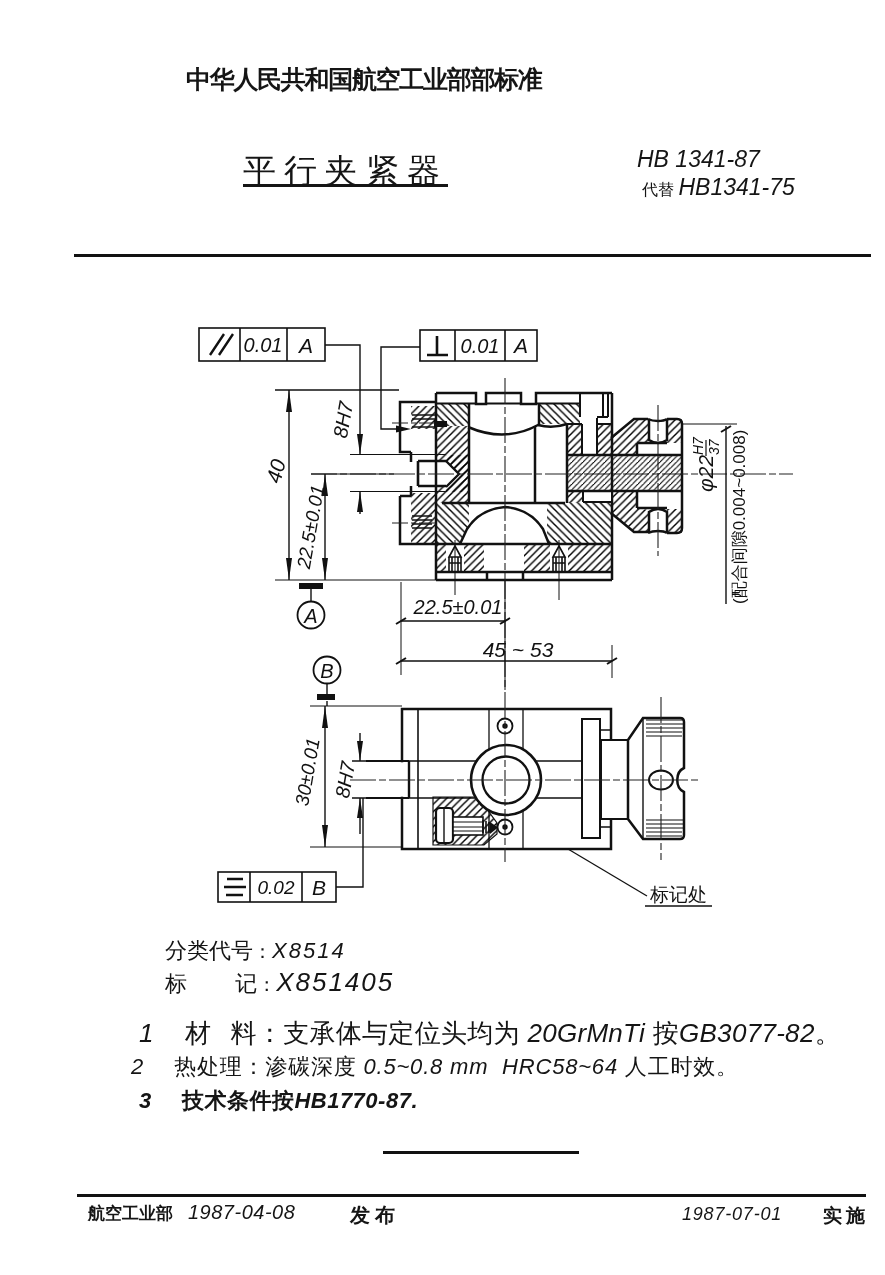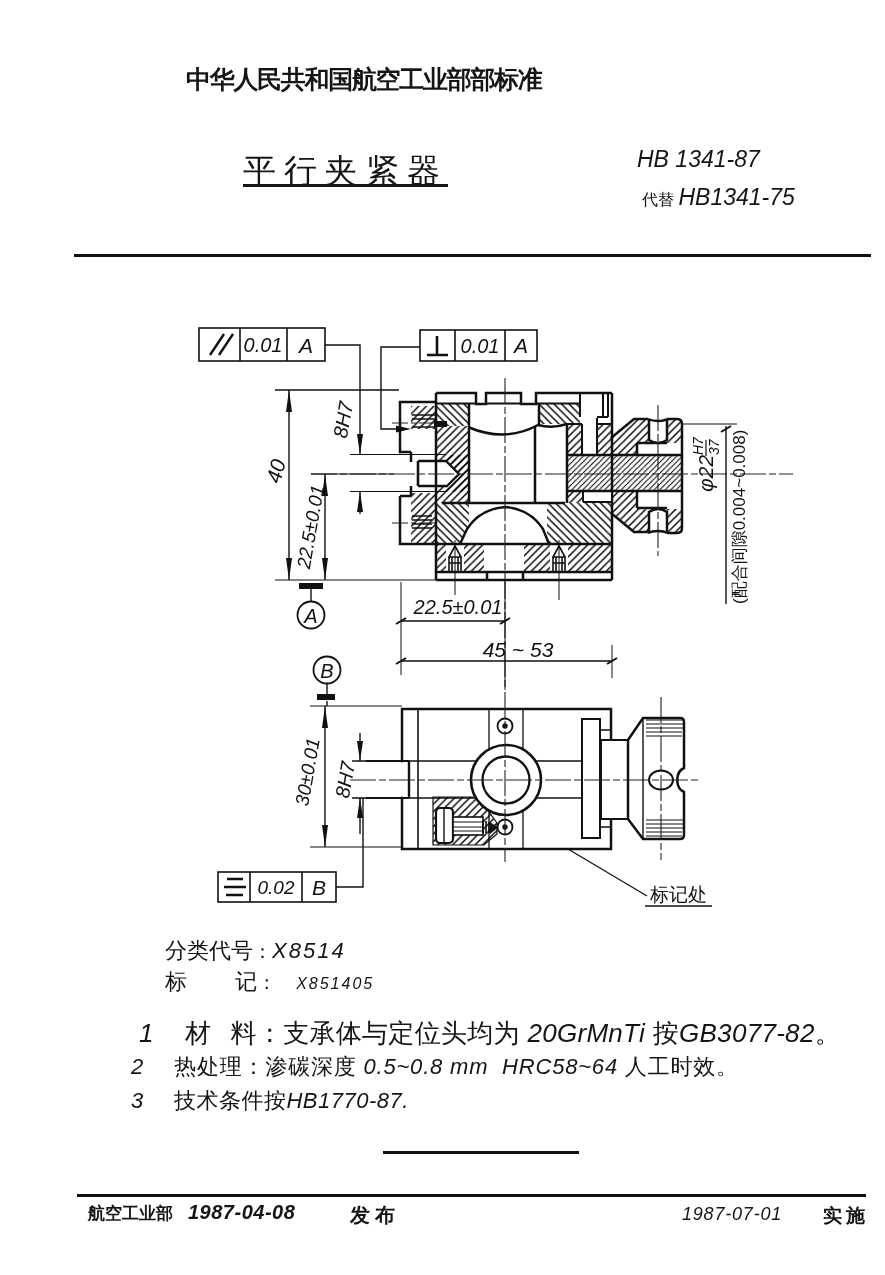--- a/index.html
+++ b/index.html
@@ -6,21 +6,21 @@
   body{width:885px;height:1275px;background:#fff;position:relative;overflow:hidden;
        font-family:"Liberation Sans",sans-serif;color:#151515;}
   .abs{position:absolute;white-space:nowrap;}
   .it{font-style:italic;}
 </style>
 </head>
 <body>
 
 <div class="abs" style="left:186px;top:63px;font-size:25px;font-weight:bold;letter-spacing:-1.3px;">中华人民共和国航空工业部部标准</div>
 <div class="abs it" style="left:637px;top:114px;font-size:23px;margin-top:32px;">HB 1341-87</div>
-<div class="abs" style="left:642px;top:184px;font-size:16px;">代替 <span class="it" style="font-size:23px;">HB1341-75</span></div>
+<div class="abs" style="left:642px;top:174px;font-size:16px;">代替 <span class="it" style="font-size:23px;">HB1341-75</span></div>
 <div class="abs" style="left:243px;top:149px;font-size:33px;letter-spacing:8px;text-decoration:underline;">平行夹紧器</div>
 <div class="abs" style="left:74px;top:254px;width:797px;height:3px;background:#111;"></div>
 
 <svg class="abs" style="left:0;top:0;" width="885" height="1275" viewBox="0 0 885 1275">
 <defs>
   <pattern id="hA" width="7.5" height="7.5" patternUnits="userSpaceOnUse">
     <path d="M-2,9.5 L9.5,-2 M-2,2 L2,-2 M5.5,9.5 L9.5,5.5" stroke="#000" stroke-width="1.45" fill="none"></path>
   </pattern>
   <pattern id="hB" width="7.5" height="7.5" patternUnits="userSpaceOnUse">
     <path d="M-2,-2 L9.5,9.5 M5.5,-2 L9.5,2 M-2,5.5 L2,9.5" stroke="#000" stroke-width="1.45" fill="none"></path>
@@ -255,26 +255,26 @@
     <path d="M250,872 V902 M302,872 V902"></path>
     <path d="M227,879 H243 M224,887 H246 M226,895 H243" stroke-width="2.4"></path>
   </g>
   <text x="276" y="894" font-size="19" font-style="italic" text-anchor="middle" fill="#111" stroke="none">0.02</text>
   <text x="319" y="895" font-size="21" font-style="italic" text-anchor="middle" fill="#111" stroke="none">B</text>
   <path d="M336,887 H363 V798"></path>
 </g>
 </svg>
 
 <div class="abs" style="left:165px;top:936px;font-size:22px;">分类代号<span style="font-size:19px;">：</span><span class="it" style="font-size:22px;letter-spacing:2px;">X8514</span></div>
-<div class="abs" style="left:165px;top:967px;font-size:22px;">标<span style="letter-spacing:42px;"> </span>记<span style="font-size:19px;">：</span><span class="it" style="font-size:16px;letter-spacing:2px;margin-left:20px;">X851405</span></div>
+<div class="abs" style="left:165px;top:967px;font-size:22px;">标<span style="letter-spacing:42px;"> </span>记<span style="font-size:19px;">：</span><span class="it" style="font-size:26px;letter-spacing:2px;">X851405</span></div>
 
 <div class="abs" style="left:131px;top:1016px;font-size:26px;letter-spacing:0.3px;margin-left:8px;"><span class="it">1</span><span style="letter-spacing:24px;"> </span>材<span style="letter-spacing:12px;"> </span>料：支承体与定位头均为 <span class="it">20GrMnTi</span> 按<span class="it">GB3077-82</span>。</div>
 <div class="abs" style="left:131px;top:1052px;font-size:22px;letter-spacing:0.8px;"><span class="it">2</span><span style="letter-spacing:24px;"> </span>热处理：渗碳深度 <span class="it">0.5~0.8 mm&nbsp;&nbsp;HRC58~64</span> 人工时效。</div>
-<div class="abs" style="left:131px;top:1086px;font-size:22px;letter-spacing:0.5px;"><span class="it">3</span><span style="letter-spacing:24px;"> </span>技术条件按<span class="it">HB1770-87.</span></div>
+<div class="abs" style="left:139px;top:1086px;font-size:22px;letter-spacing:0.5px;font-weight:bold;"><span class="it">3</span><span style="letter-spacing:24px;"> </span>技术条件按<span class="it">HB1770-87.</span></div>
 
 <div class="abs" style="left:383px;top:1151px;width:196px;height:2.5px;background:#111;"></div>
 
 <div class="abs" style="left:77px;top:1194px;width:789px;height:2.5px;background:#111;"></div>
 <div class="abs" style="left:88px;top:1202px;font-size:17px;font-weight:bold;">航空工业部</div>
-<div class="abs it" style="left:188px;top:1201px;font-size:20px;letter-spacing:0.5px;font-weight:bold;">1987-04-08</div>
+<div class="abs it" style="left:188px;top:1201px;font-size:20px;letter-spacing:0.5px;">1987-04-08</div>
 <div class="abs" style="left:350px;top:1202px;font-size:20px;font-weight:bold;letter-spacing:5px;">发布</div>
 <div class="abs it" style="left:666px;top:1204px;font-size:18px;letter-spacing:0.8px;margin-left:16px;">1987-07-01</div>
 <div class="abs" style="left:823px;top:1203px;font-size:19px;font-weight:bold;letter-spacing:4px;">实施</div>
 
 </body></html>

